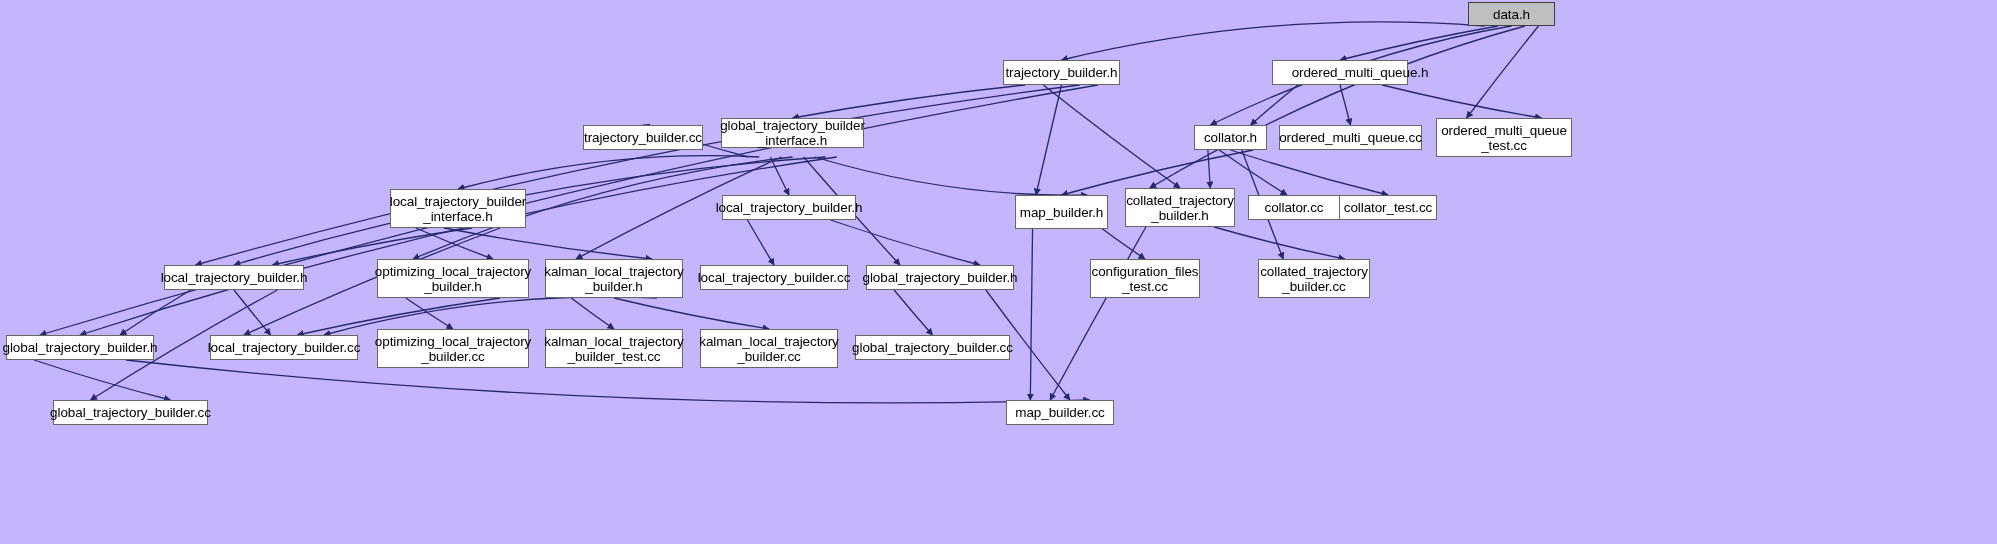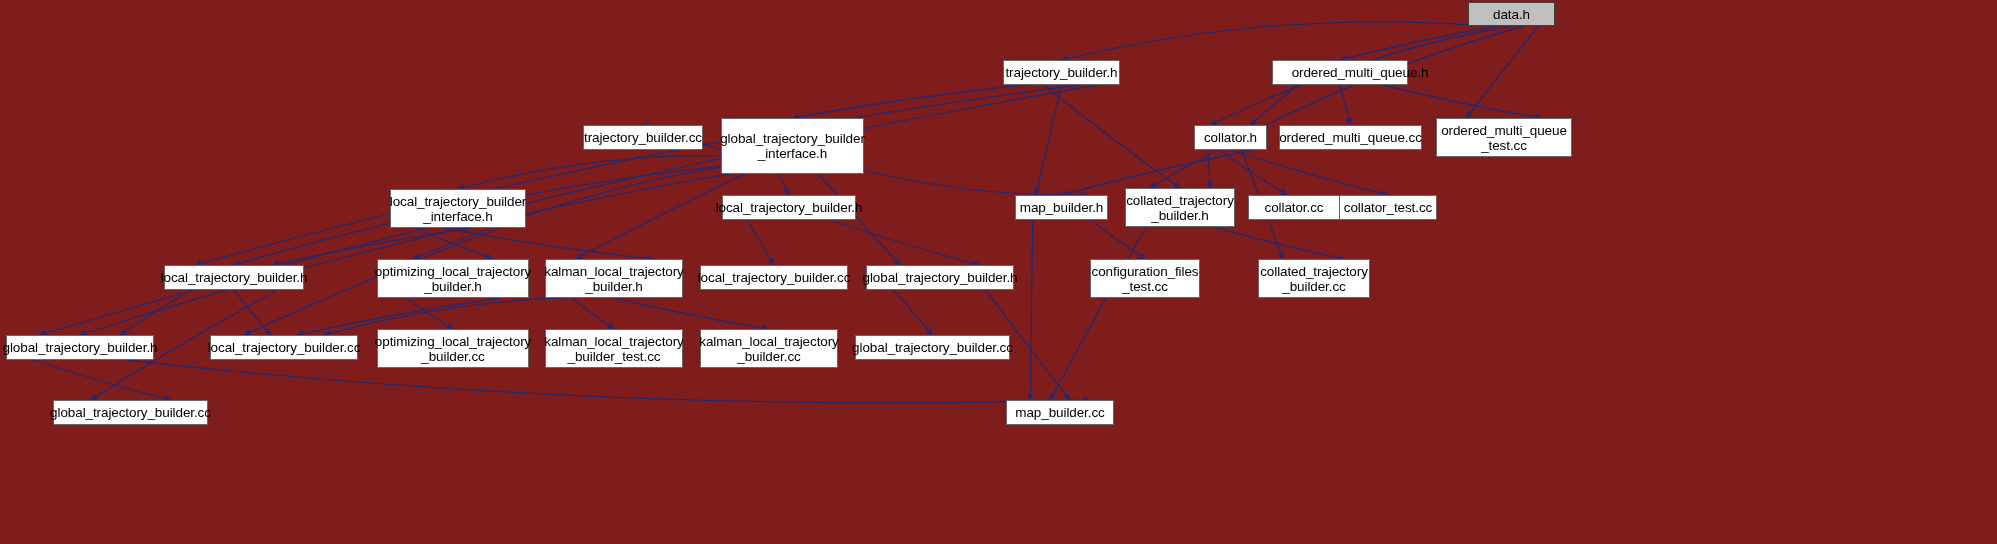--- a/index.html
+++ b/index.html
@@ -4,21 +4,21 @@
 <style>
   html, body {
     margin: 0;
     padding: 0;
     background: #ffffff;
   }
   #graph {
     position: relative;
     width: 1997px;
     height: 544px;
-    background: #7f1d1d;
+    background: #c4b5fd;
     font-family: "Liberation Sans", sans-serif;
     overflow: hidden;
   }
   #edge-layer {
     position: absolute;
     left: 0;
     top: 0;
     width: 1997px;
     height: 544px;
     pointer-events: none;
@@ -100,30 +100,30 @@
       <path d="M 324 335 Q 490.39 289.87760000000003 656.78 298" fill="none" stroke="#27286b" stroke-width="1.3" marker-start="url(#arrow)"></path>
       <path d="M 932.5 335 Q 913.31 313.2676 894.12 290" fill="none" stroke="#27286b" stroke-width="1.3" marker-start="url(#arrow)"></path>
       <path d="M 1069.9 400 Q 1027.89 346.6804 985.88 290" fill="none" stroke="#27286b" stroke-width="1.3" marker-start="url(#arrow)"></path>
       <path d="M 170.5 400 Q 102.31 382.7276 34.12 360" fill="none" stroke="#27286b" stroke-width="1.3" marker-start="url(#arrow)"></path>
       <path d="M 1089.7 400 Q 607.79 414 125.88 360" fill="none" stroke="#27286b" stroke-width="1.3" marker-start="url(#arrow)"></path>
     </svg>
 <div class="node root" style="left: 1468px; top: 2px; width: 87px; height: 24px;">data.h</div>
     <div class="node" style="left: 1003px; top: 60px; width: 117px; height: 25px; text-align: right;">trajectory_builder.h</div>
     <div class="node" style="left: 1272px; top: 60px; width: 136px; height: 25px; padding-left: 40px;">ordered_multi_queue.h</div>
     <div class="node" style="left: 583px; top: 125px; width: 120px; height: 25px;">trajectory_builder.cc</div>
-    <div class="node" style="left: 721px; top: 118px; width: 143px; height: 56px;">global_trajectory_builder
+    <div class="node" style="left: 721px; top: 118px; width: 143px; height: 30px;">global_trajectory_builder
 _interface.h</div>
     <div class="node" style="left: 1194px; top: 125px; width: 73px; height: 25px;">collator.h</div>
     <div class="node" style="left: 1279px; top: 125px; width: 143px; height: 25px;">ordered_multi_queue.cc</div>
     <div class="node" style="left: 1436px; top: 118px; width: 136px; height: 39px;">ordered_multi_queue
 _test.cc</div>
     <div class="node" style="left: 390px; top: 189px; width: 136px; height: 39px;">local_trajectory_builder
 _interface.h</div>
     <div class="node" style="left: 722px; top: 195px; width: 134px; height: 25px;">local_trajectory_builder.h</div>
-    <div class="node" style="left: 1015px; top: 195px; width: 93px; height: 25px;">map_builder.h</div>
+    <div class="node" style="left: 1015px; top: 195px; width: 93px; height: 34px;">map_builder.h</div>
     <div class="node" style="left: 1125px; top: 188px; width: 110px; height: 39px;">collated_trajectory
 _builder.h</div>
     <div class="node" style="left: 1248px; top: 195px; width: 92px; height: 25px;">collator.cc</div>
     <div class="node" style="left: 1339px; top: 195px; width: 98px; height: 25px;">collator_test.cc</div>
     <div class="node" style="left: 164px; top: 265px; width: 140px; height: 25px;">local_trajectory_builder.h</div>
     <div class="node" style="left: 377px; top: 259px; width: 152px; height: 39px;">optimizing_local_trajectory
 _builder.h</div>
     <div class="node" style="left: 545px; top: 259px; width: 138px; height: 39px;">kalman_local_trajectory
 _builder.h</div>
     <div class="node" style="left: 700px; top: 265px; width: 148px; height: 25px;">local_trajectory_builder.cc</div>

